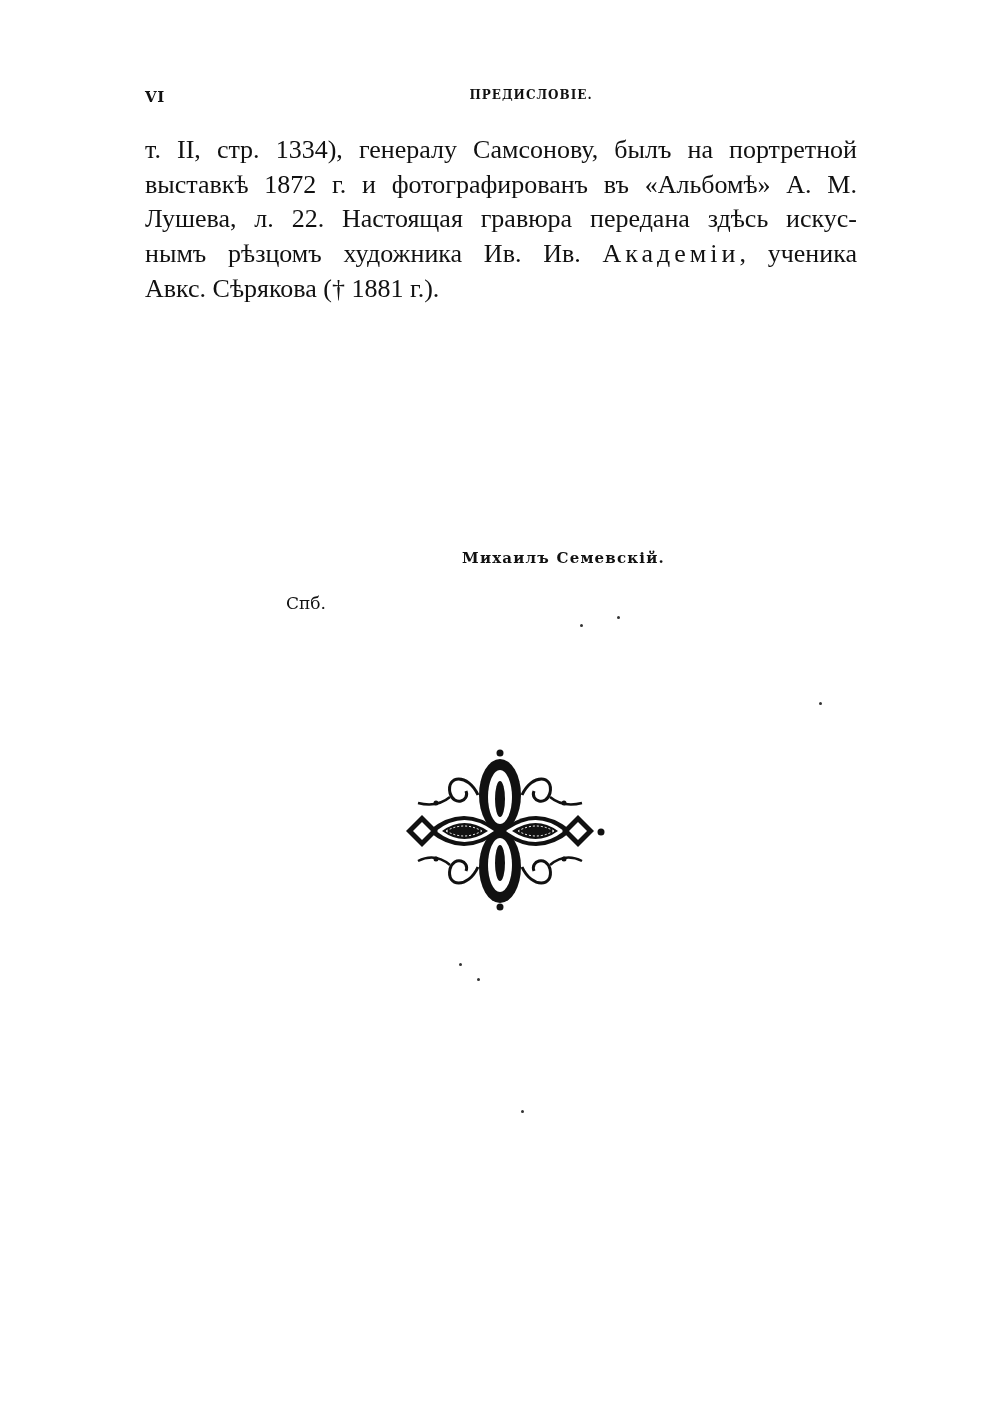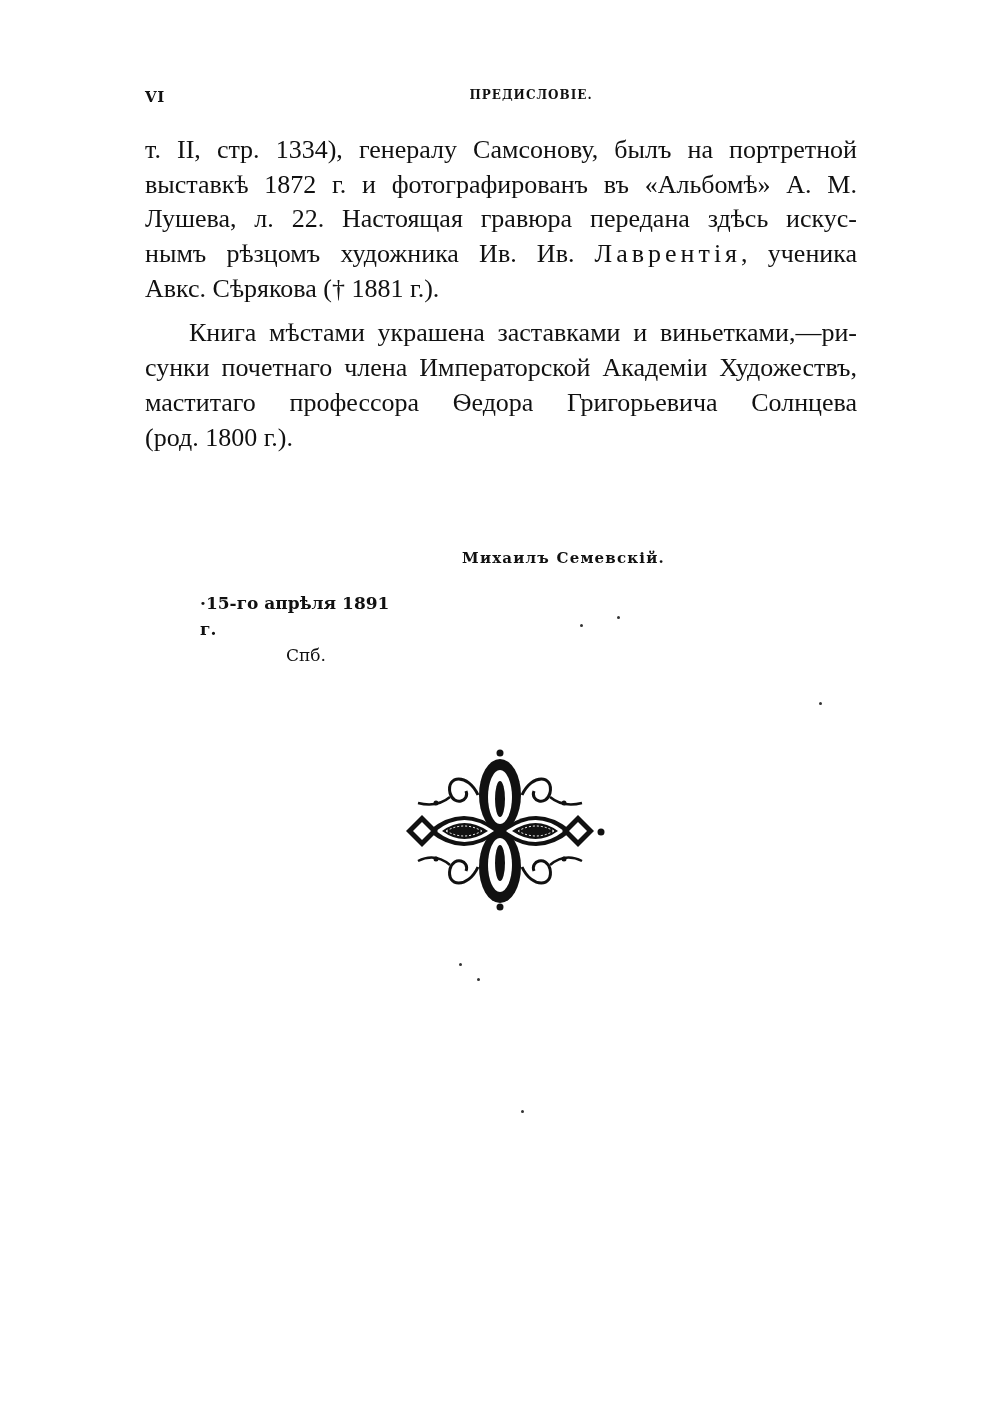--- a/index.html
+++ b/index.html
@@ -127,36 +127,29 @@
   <div class="running-head">
     <span class="page-number">VI</span>
     <span class="running-title">ПРЕДИСЛОВІЕ.</span>
   </div>
 
   <div class="body-text">
     <div>
       <span class="line">т. II, стр. 1334), генералу Самсонову, былъ на портретной</span>
       <span class="line">выставкѣ 1872 г. и фотографированъ въ «Альбомѣ» А. М.</span>
       <span class="line">Лушева, л. 22. Настоящая гравюра передана здѣсь искус-</span>
-      <span class="line"><span>нымъ рѣзцомъ художника Ив. Ив. </span><span class="spaced">Лаврентія</span><span>, ученика</span></span>
+      <span class="line"><span>нымъ рѣзцомъ художника Ив. Ив. </span><span class="spaced">Академіи</span><span>, ученика</span></span>
       <span class="line last">Авкс. Сѣрякова († 1881 г.).</span>
     </div>
     <div class="para-gap"></div>
-    <div>
-      <span class="line indent">Книга мѣстами украшена заставками и виньетками,—ри-</span>
-      <span class="line">сунки почетнаго члена Императорской Академіи Художествъ,</span>
-      <span class="line">маститаго профессора Ѳедора Григорьевича Солнцева</span>
-      <span class="line last">(род. 1800 г.).</span>
-    </div>
   </div>
 
   <div class="signature">Михаилъ Семевскій.</div>
 
   <div class="dateline">
-    <span class="date">·15-го апрѣля 1891 г.</span>
     <span class="place">Спб.</span>
   </div>
 
   <div class="ornament">
     <svg width="210" height="170" viewBox="0 0 210 170" xmlns="http://www.w3.org/2000/svg">
       <g fill="#111" stroke="#111">
 
         <circle cx="102" cy="8" r="3.5" stroke="none"></circle>
         <circle cx="102" cy="162" r="3.5" stroke="none"></circle>
 

